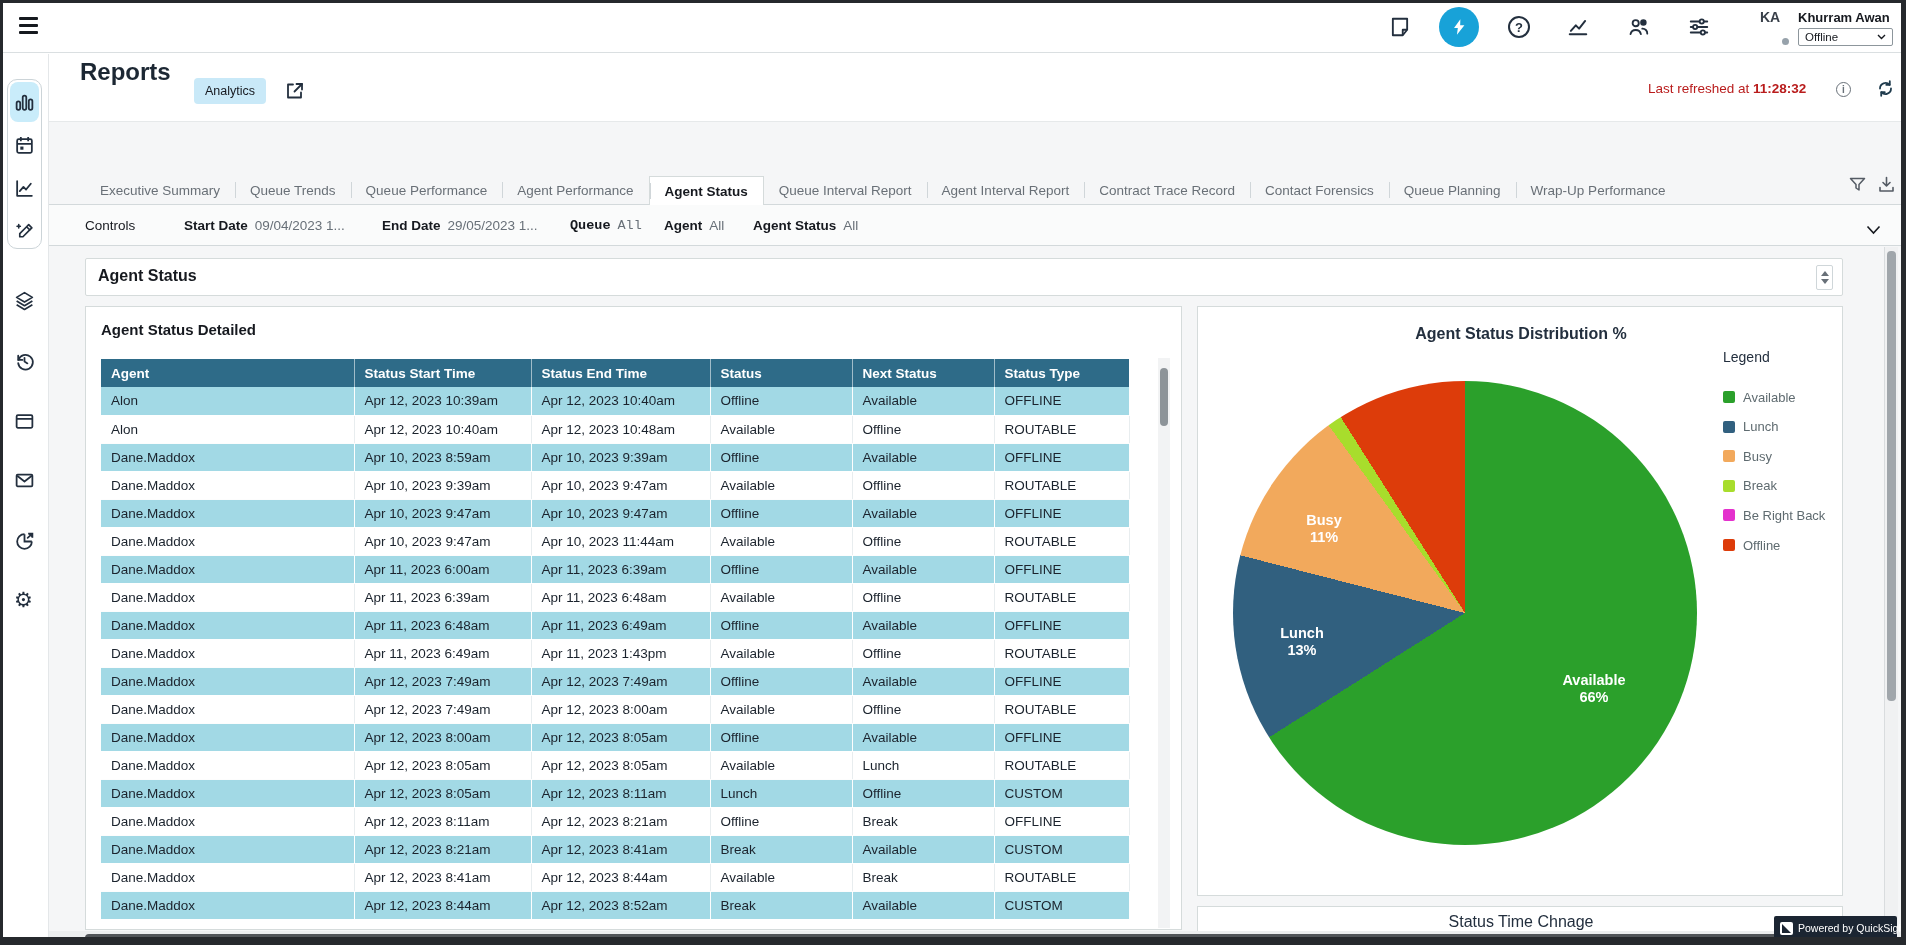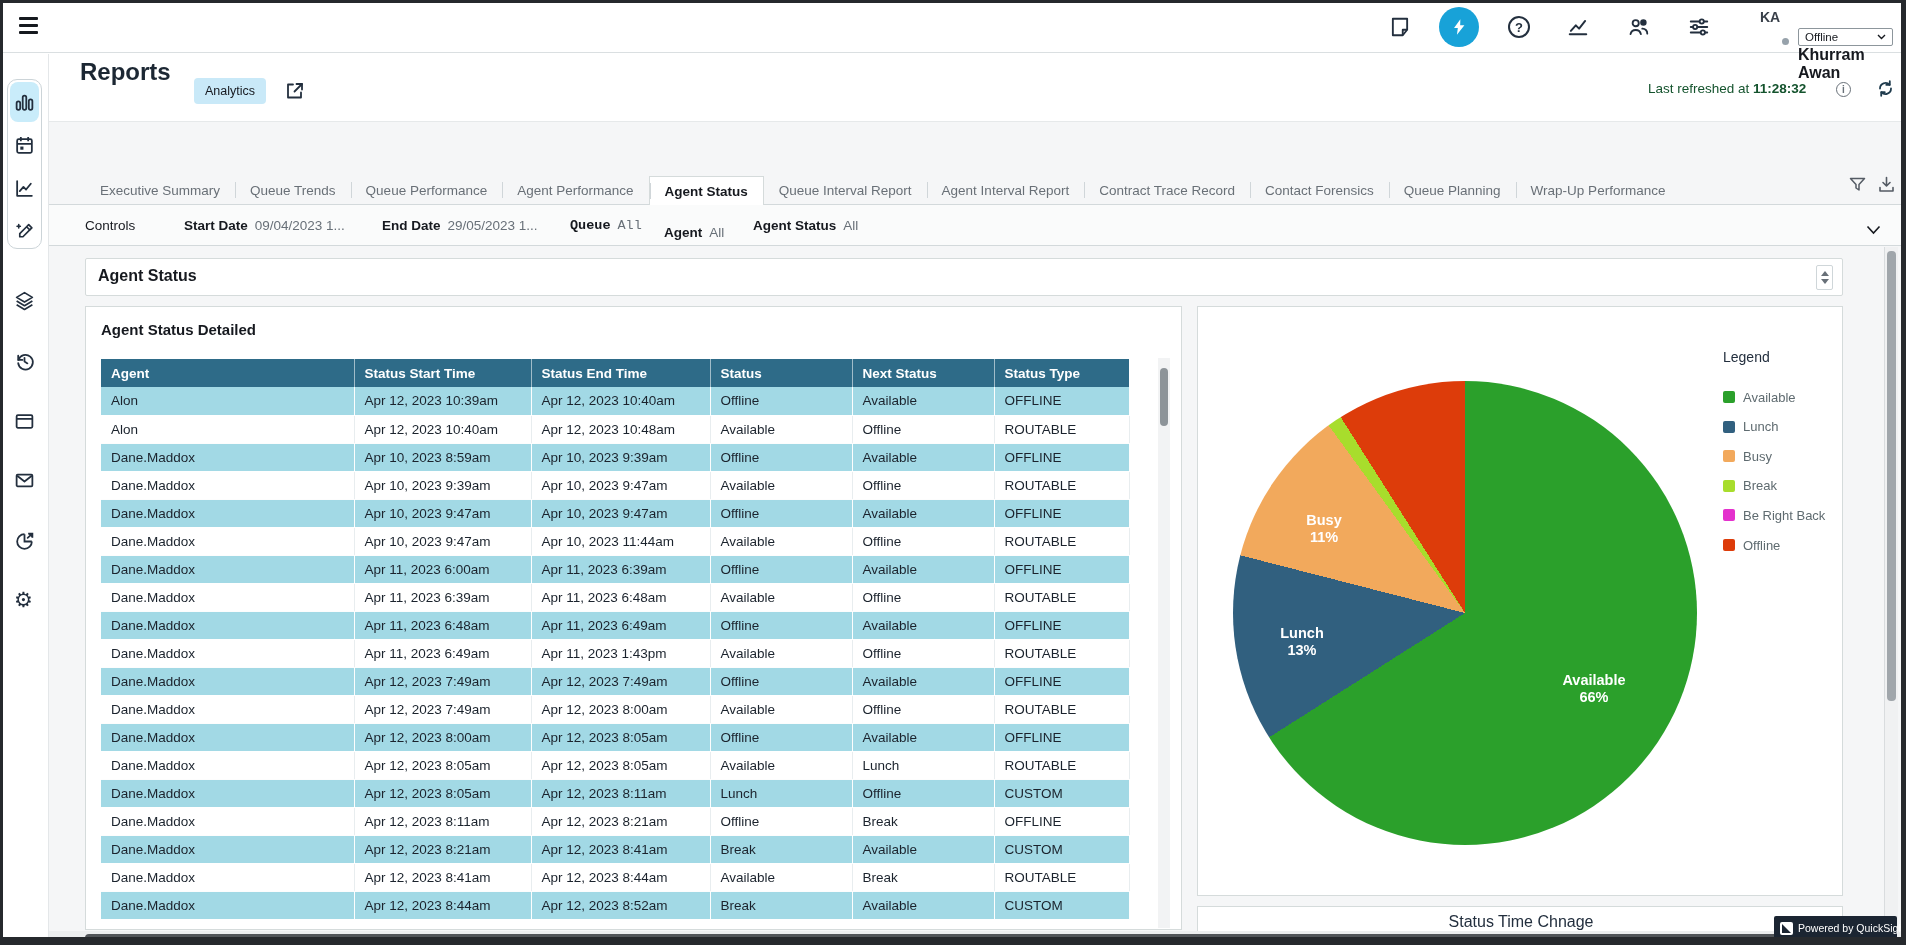--- a/index.html
+++ b/index.html
@@ -22,21 +22,21 @@
   .flash-wrap { left:1439px; top:7px; width:40px; height:40px; border-radius:50%;
                 display:flex; align-items:center; justify-content:center; }
   .help-circle { left:1508px; top:16px; width:22px; height:22px; border:2px solid #232f3e;
                  border-radius:50%; display:flex; align-items:center; justify-content:center;
                  font-weight:bold; font-size:13px; color:#232f3e; }
   .avatar { left:1751px; top:9px; width:38px; height:38px; border-radius:50%;
             display:flex; align-items:flex-start; justify-content:center;
             font-size:14px; font-weight:bold; color:#39404a; }
   .avatar-dot { right:-2px; bottom:0; width:11px; height:11px; border-radius:50%;
                 background:#97a2ab; border:2px solid #fff; }
-  .user-name { left:1798px; top:10px; font-size:16px; font-weight:bold;margin-top:36px; }
+  .user-name { left:1798px; top:10px; font-size:13px; font-weight:bold; }
   .status-select { left:1798px; top:28px; width:95px; height:18px; border:1px solid #8d969c;
                    border-radius:2px; background:#fff; font-size:11.5px; display:flex;
                    align-items:center; padding:0 6px; justify-content:space-between; cursor:pointer; }
 
   
   .sidebar { left:0; top:54px; width:49px; height:884px; background:#fff;
              border-right:1px solid #e4e7e9; z-index:5; }
   .side-group { left:7px; top:25px; width:35px; height:170px;
                 border:1px solid #ccd4d8; border-radius:10px; }
   .side-active { left:10px; top:28px; width:29px; height:40px; background:#c9ecfa; border-radius:8px; }
@@ -44,21 +44,21 @@
   .side-icon svg { width:21px; height:21px; display:block; }
   .gear { font-family:"DejaVu Sans",sans-serif; font-size:21px; line-height:21px; color:#232f3e; }
 
   
   .page-header { left:49px; top:54px; width:1857px; height:68px; background:#fff;
                  border-bottom:1px solid #e6e9ea; z-index:4; }
   .reports-title { left:31px; top:4px; font-size:24px; font-weight:bold; color:#1c2733; }
   .analytics-badge { left:145px; top:24px; height:26px; line-height:26px; padding:0 11px;
                      background:#c9e9f8; border-radius:4px; font-size:12.5px; color:#16191f; cursor:pointer; }
   .ext-icon { left:236px; top:27px; width:20px; height:20px; color:#232f3e; cursor:pointer; }
-  .last-refresh { left:1599px; top:27px; font-size:13.5px; color:#14532d; }
+  .last-refresh { left:1599px; top:27px; font-size:13.5px; color:#b91c1c; }
   .info-icon { left:1787px; top:28px; width:15px; height:15px; border:1.4px solid #687078;
                border-radius:50%; color:#687078; font-size:10px; display:flex; align-items:center;
                justify-content:center; font-weight:bold; }
   .refresh-icon { left:1826px; top:24px; width:21px; height:21px; color:#1f3b4d; cursor:pointer; }
 
   
   .content-bg { left:49px; top:122px; width:1857px; height:823px; background:#f5f6f7; }
   .mini-icon { width:19px; height:19px; color:#545b64; cursor:pointer; }
   .mini-icon svg { width:19px; height:19px; display:block; }
 
@@ -330,21 +330,21 @@
     <div class="tab">Queue Planning</div>
     <div class="tab">Wrap-Up Performance</div>
   </div>
 
 <div class="abs controls-row"></div>
 <div class="abs controls-label">Controls</div>
 <div>
     <div class="cfield" style="left: 184px;"><b>Start Date</b><span>09/04/2023 1...</span></div>
     <div class="cfield" style="left: 382px;"><b>End Date</b><span>29/05/2023 1...</span></div>
     <div class="cfield" style="left: 570px; font-family: Liberation Mono, monospace;"><b>Queue</b><span>All</span></div>
-    <div class="cfield" style="left: 664px; margin-top: 7px;"><b>Agent</b><span>All</span></div>
+    <div class="cfield" style="left: 664px;"><b>Agent</b><span>All</span></div>
     <div class="cfield" style="left: 753px;"><b>Agent Status</b><span>All</span></div>
   </div>
 <div class="abs controls-chevron">
   <svg viewBox="0 0 15 10" fill="none" stroke="currentColor" stroke-width="1.6">
       <path d="M1.5 1.5 7.5 8l6-6.5"></path>
     </svg>
 </div>
 
 <div class="abs sheet-bar">
   <div class="abs sheet-title">Agent Status</div>
@@ -528,20 +528,21 @@
           <td>Available</td>
           <td>CUSTOM</td>
         </tr>
       </tbody>
   </table>
 </div>
 <div class="abs tbl-vtrack"></div>
 <div class="abs tbl-vthumb"></div>
 
 <div class="abs pie-panel">
+  <div class="abs pie-title">Agent Status Distribution %</div>
   <div class="abs pie" style="background: conic-gradient(rgb(43, 160, 43) 0%, rgb(43, 160, 43) 66%, rgb(49, 96, 127) 66%, rgb(49, 96, 127) 79%, rgb(242, 169, 92) 79%, rgb(242, 169, 92) 90%, rgb(168, 221, 44) 90%, rgb(168, 221, 44) 91%, rgb(228, 49, 205) 91%, rgb(228, 49, 205) 91%, rgb(221, 60, 10) 91%, rgb(221, 60, 10) 100%);">
     <div class="pie-label" style="left:91px;top:148px">Busy
 11%</div>
     <div class="pie-label" style="left:69px;top:261px">Lunch
 13%</div>
     <div class="pie-label" style="left:361px;top:308px">Available
 66%</div>
   </div>
   <div class="abs legend-title">Legend</div>
   <div class="abs legend">

